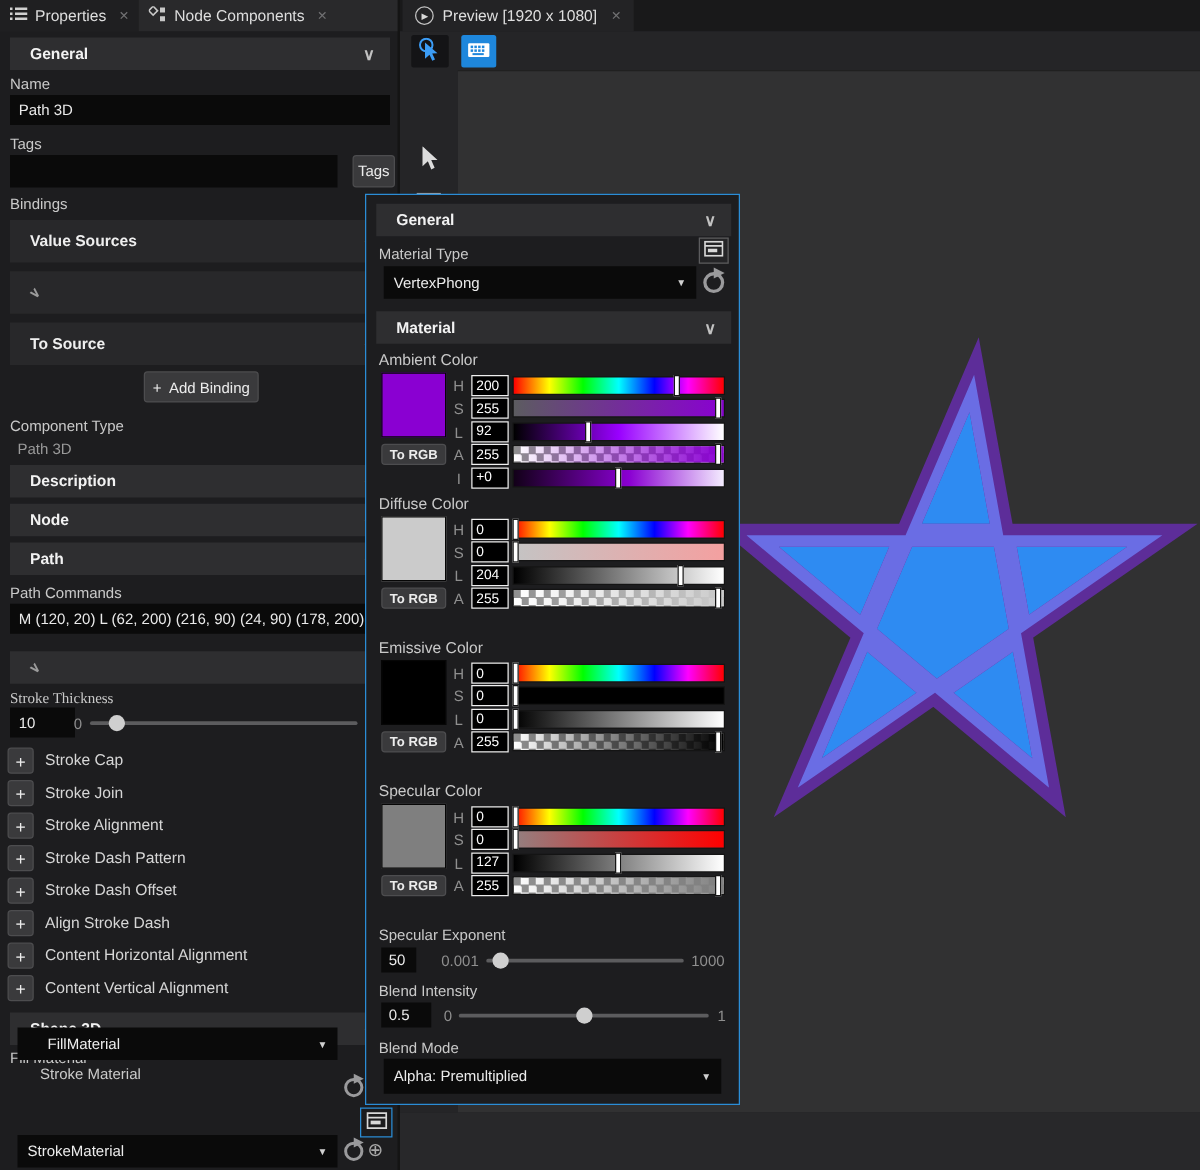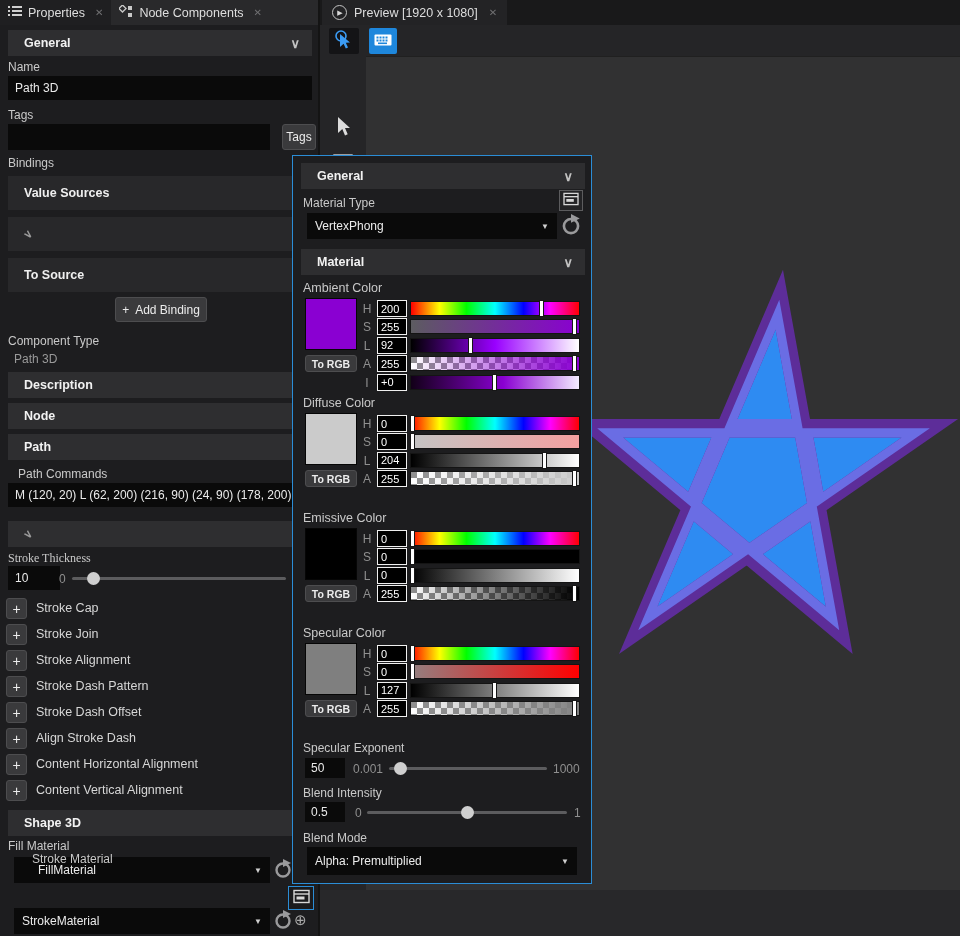--- a/index.html
+++ b/index.html
@@ -234,21 +234,21 @@
     <span class="flex1">Node</span>
     <span class="diag">∨</span>
   </div>
 
   <div class="csec abs" style="top: 62px;">
     <span class="flex1">Path</span>
     <span class="diag">∨</span>
   </div>
 </div>
 
-    <div class="plabel" style="top:467px;margin-left:10px;">Path Commands</div>
+    <div class="plabel" style="top:467px;">Path Commands</div>
     <div class="tinput" style="left:8px;top:483px;width:304px;">
       <span>M (120, 20) L (62, 200) (216, 90) (24, 90) (178, 200) Z</span>
     </div>
 
     <div class="sechdr" style="top:521px;">
       <span class="diag">∨</span>
     </div>
 
     <div class="plabel" style="top:551px;font-family:Liberation Serif, serif;">Stroke Thickness</div>
     <div class="tinput" style="left:8px;top:566px;width:52px;">
@@ -300,21 +300,21 @@
     <span class="addlabel">Content Vertical Alignment</span>
   </div>
 </div>
 
     <div class="sechdr" style="top:810px;">
       <span class="sp">Shape 3D</span>
       <span class="diag">∨</span>
     </div>
 
     <div class="plabel" style="top:839px;">Fill Material</div>
-    <div class="dd" style="left:14px;top:857px;width:256px;padding-left:24px;">
+    <div class="dd" style="left:14px;top:822px;width:256px;padding-left:24px;">
       <span>FillMaterial</span>
       <span class="ddc">▼</span>
     </div>
     <span class="icbtn" style="left:272px;top:858px;">
       <svg width="22" height="22" viewBox="0 0 22 22">
           <circle cx="11" cy="12" r="6.5" fill="none" stroke="#9a9a9c" stroke-width="2.4"></circle>
           <polygon points="11,1 19,5 11,9" fill="#9a9a9c"></polygon>
         </svg>
     </span>
 
@@ -585,21 +585,21 @@
     <div class="cslider">
       <div class="ctrack" style="background: linear-gradient(to right, rgba(128, 128, 128, 0), rgb(128, 128, 128)), repeating-conic-gradient(rgb(255, 255, 255) 0%, rgb(255, 255, 255) 25%, rgb(143, 143, 143) 0%, rgb(143, 143, 143) 50%) 0% 0% / 12px 12px;"></div>
       <div class="cthumb" style="left: calc(97.5% - 3px);"></div>
     </div>
   </div>
 </div>
   </div>
 </div>
 
     <div class="plabel" style="left:10px;top:585px;">Specular Exponent</div>
-    <div class="numbox" style="left:12px;top:602px;width:40px;">
+    <div class="numbox" style="left:12px;top:602px;width:28px;">
       <span>50</span>
     </div>
     <span class="mm" style="left:60px;top:606px;">0.001</span>
     <div class="track" style="left:96px;top:611px;width:158px;">
       <div class="rthumb" style="left: calc(7% - 6.5px);"></div>
     </div>
     <span class="mm" style="left:260px;top:606px;">1000</span>
 
     <div class="plabel" style="left:10px;top:630px;">Blend Intensity</div>
     <div class="numbox" style="left:12px;top:646px;width:40px;">

